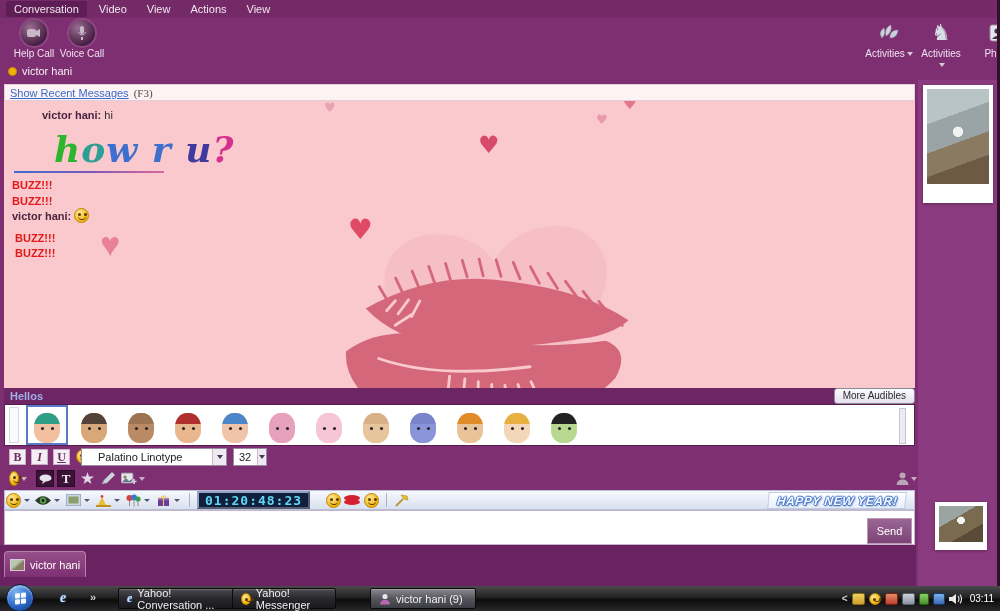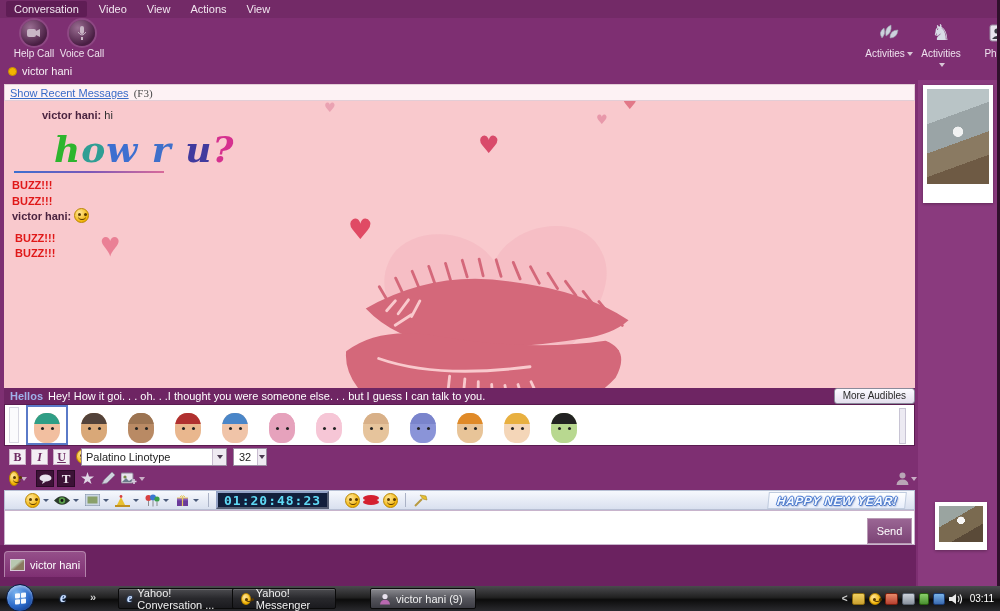--- a/index.html
+++ b/index.html
@@ -73,38 +73,38 @@
   .aud-scroll { position:absolute; right:8px; top:3px; width:7px; height:36px;
                 background:#eceaf2; border:1px solid #c8c4d4; }
 
   
   .fmtbar { left:4px; top:446px; width:911px; height:22px; background:#7e2f72; }
   .fmt-btn { position:absolute; top:3px; width:17px; height:16px; background:#f3eef4;
              border:1px solid #caaec6; color:#6d2a62; text-align:center; line-height:14px;
              font-family:"Liberation Serif",serif; font-weight:bold; font-size:12px; }
   .fontsel { position:absolute; left:77px; top:2px; width:146px; height:18px; background:#fff;
              border:1px solid #9a8aa0; color:#222; display:flex; align-items:center;
-             padding-left:4px; font-size:11px; }
+             padding-left:16px; font-size:11px; }
   .sizesel { position:absolute; left:229px; top:2px; width:34px; height:18px; background:#fff;
              border:1px solid #9a8aa0; color:#222; display:flex; align-items:center;
              padding-left:5px; font-size:11px; }
   .sel-arrow { margin-left:auto; width:14px; height:100%; background:#efeaf2;
                border-left:1px solid #c8bcd0; display:flex; align-items:center; justify-content:center; }
   .sel-arrow::after { content:""; width:0; height:0; border-left:3px solid transparent;
                border-right:3px solid transparent; border-top:4px solid #4a3a50; }
 
   .row2 { left:4px; top:468px; width:911px; height:22px; background:#7e2f72; }
   .r2-ic { position:absolute; top:2px; width:18px; height:17px; display:flex;
            align-items:center; justify-content:center; }
   .r2-ic.pressed { background:#3c1236; border:1px solid #2a0a26; }
   .t-glyph { color:#f0e8f0; font-family:"Liberation Serif",serif; font-weight:bold; font-size:13px; }
 
   .imvstrip { left:4px; top:490px; width:911px; height:20px;
               background:linear-gradient(#f6f8fd,#d9e0ef); border:1px solid #b8c0d4;
-              display:flex; align-items:center; padding-left:19px; gap:3px; }
+              display:flex; align-items:center; padding-left:0; gap:3px; }
   .imv-ic { width:16px; height:16px; display:flex; align-items:center; justify-content:center; }
   .imv-sep { width:1px; height:14px; background:#aab2c6; margin:0 4px; }
   .sm-arrow { width:0; height:0; border-left:3px solid transparent; border-right:3px solid transparent;
               border-top:3px solid #4a5a7a; margin:0 2px 0 0; align-self:center; }
   .lcd { height:18px; padding:1px 6px; background:#121f3c; border:2px outset #93a2c6;
          color:#5fd9f5; font-family:"DejaVu Sans Mono",monospace; font-weight:bold;
          font-size:13px; letter-spacing:1px; line-height:14px; }
   .lips-emo { width:16px; height:10px; position:relative; }
   .lips-emo::before, .lips-emo::after { content:""; position:absolute; left:0; width:16px; height:6px;
          background:#d42030; border-radius:50%; }
@@ -266,21 +266,20 @@
   <div class="msg buzz" style="top:94px;">BUZZ!!!</div>
 
   <div class="msg" style="top:107px;"><span class="uname">victor hani:</span> <span class="mini-smiley"></span></div>
 
   <div class="msg buzz" style="top:131px; left:11px;">BUZZ!!!</div>
   <div class="msg buzz" style="top:146px; left:11px;">BUZZ!!!</div>
 </div>
 
 <div class="abs audbar">
   <span class="aud-cat">Hellos</span>
-  <span class="aud-cap">Hey! How it goi. . . oh. . .I thought you were someone else. . . but I guess I can talk to you.</span>
   <div class="more-aud">More Audibles</div>
 </div>
 
 <div class="abs audstrip">
   <div class="aud-sliver"></div>
   <div style="display:flex; gap:9px;">
       <div class="aud-cell sel">
         <div class="av" style="background: rgb(242, 191, 160);">
           <div class="av-top" style="background: rgb(47, 158, 134);"></div>
           <i class="e l"></i>

